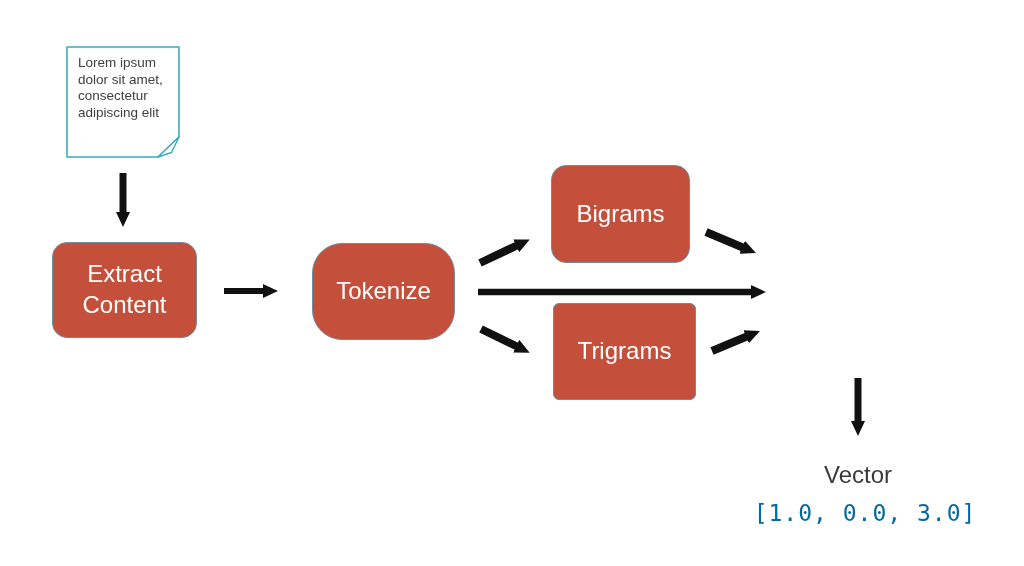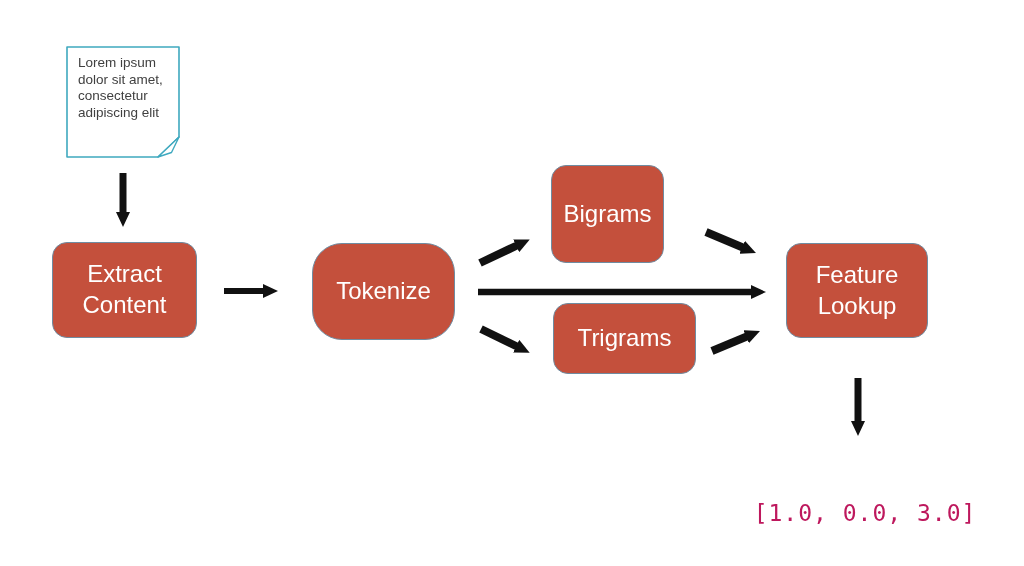--- a/index.html
+++ b/index.html
@@ -45,22 +45,22 @@
     align-items: center;
     justify-content: center;
     color: #ffffff;
     font-size: 24px;
     line-height: 1.28;
     text-align: center;
     white-space: pre-line;
   }
   .node-extract  { left: 52px;  top: 242px; width: 145px; height: 96px; text-align: center; }
   .node-tokenize { left: 312px; top: 243px; width: 143px; height: 97px; border-radius: 30px; }
-  .node-bigrams  { left: 551px; top: 165px; width: 113px; height: 98px; }
-  .node-trigrams { left: 553px; top: 303px; width: 143px; height: 71px; }
+  .node-bigrams  { left: 551px; top: 165px; width: 139px; height: 98px; }
+  .node-trigrams { left: 553px; top: 303px; width: 143px; height: 97px; border-radius: 6px; }
   .node-feature  { left: 786px; top: 243px; width: 142px; height: 95px; }
 
   
   .arrows {
     position: absolute;
     left: 0; top: 0;
     width: 1024px; height: 566px;
     pointer-events: none;
   }
   .arrows line { stroke: #111111; }
@@ -77,21 +77,21 @@
   }
   .vector-value {
     position: absolute;
     left: 740px;
     top: 500px;
     width: 250px;
     text-align: center;
     font-family: "DejaVu Sans Mono", monospace;
     font-size: 23px;
     letter-spacing: 1px;
-    color: #be185d;
+    color: #0369a1;
   }
 </style>
 </head>
 <body>
 
 <div class="canvas">
 
   <div class="note">
     <svg width="114" height="112" viewBox="0 0 114 112">
       <path d="M1,1 H113 V91 L92,111 H1 Z" fill="#ffffff" stroke="#3fa9bf" stroke-width="1.6" stroke-linejoin="round"></path>
@@ -125,20 +125,17 @@
   </div>
   <div class="node node-tokenize">
     <span>Tokenize</span>
   </div>
   <div class="node node-bigrams">
     <span>Bigrams</span>
   </div>
   <div class="node node-trigrams">
     <span>Trigrams</span>
   </div>
-  <div class="node node-feature">
-    <span>Feature
-Lookup</span>
-  </div>
 
+  <div class="vector-label">Vector</div>
   <div class="vector-value">[1.0, 0.0, 3.0]</div>
 
 </div>
 
 </body></html>

